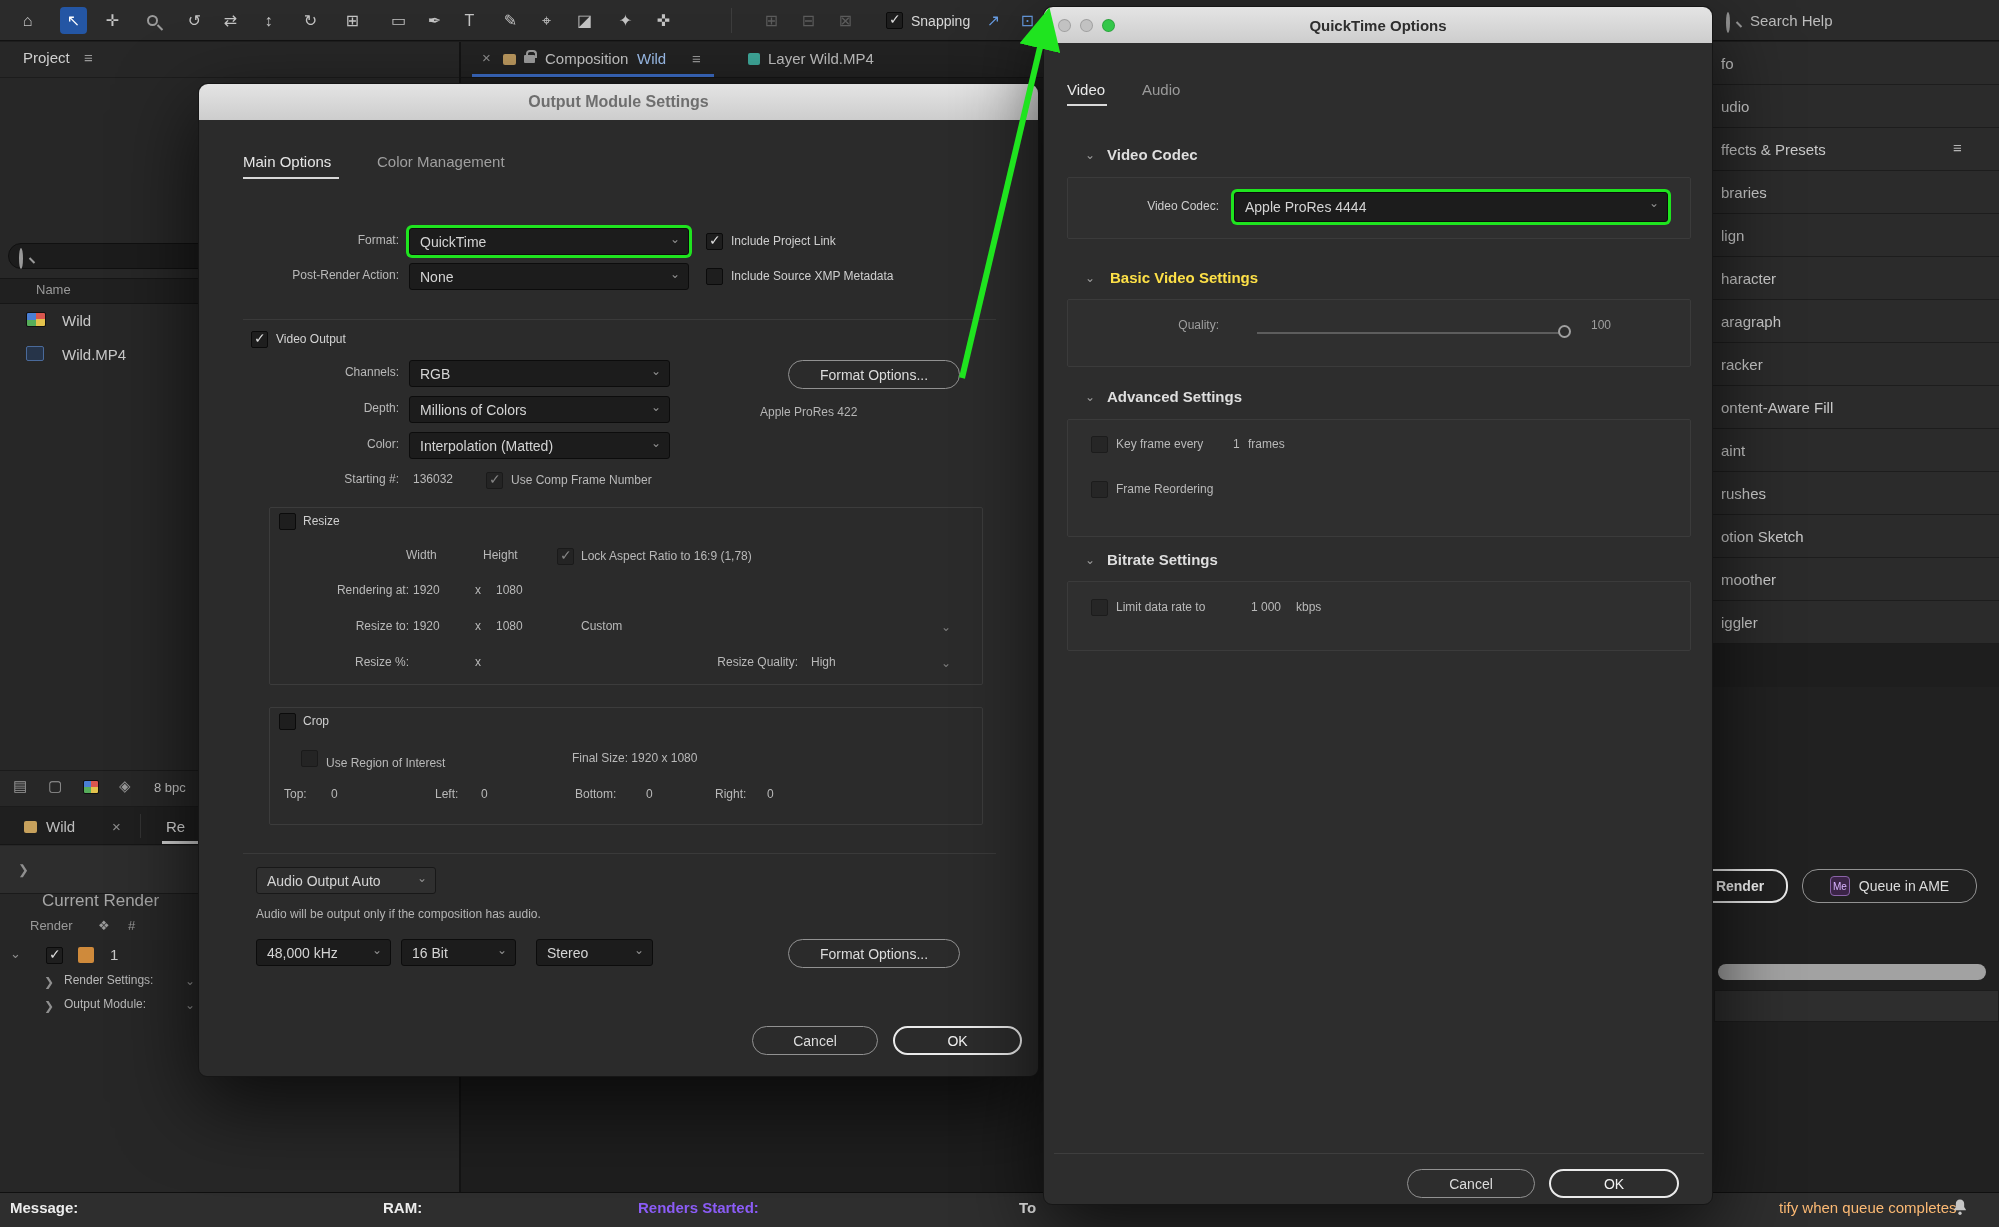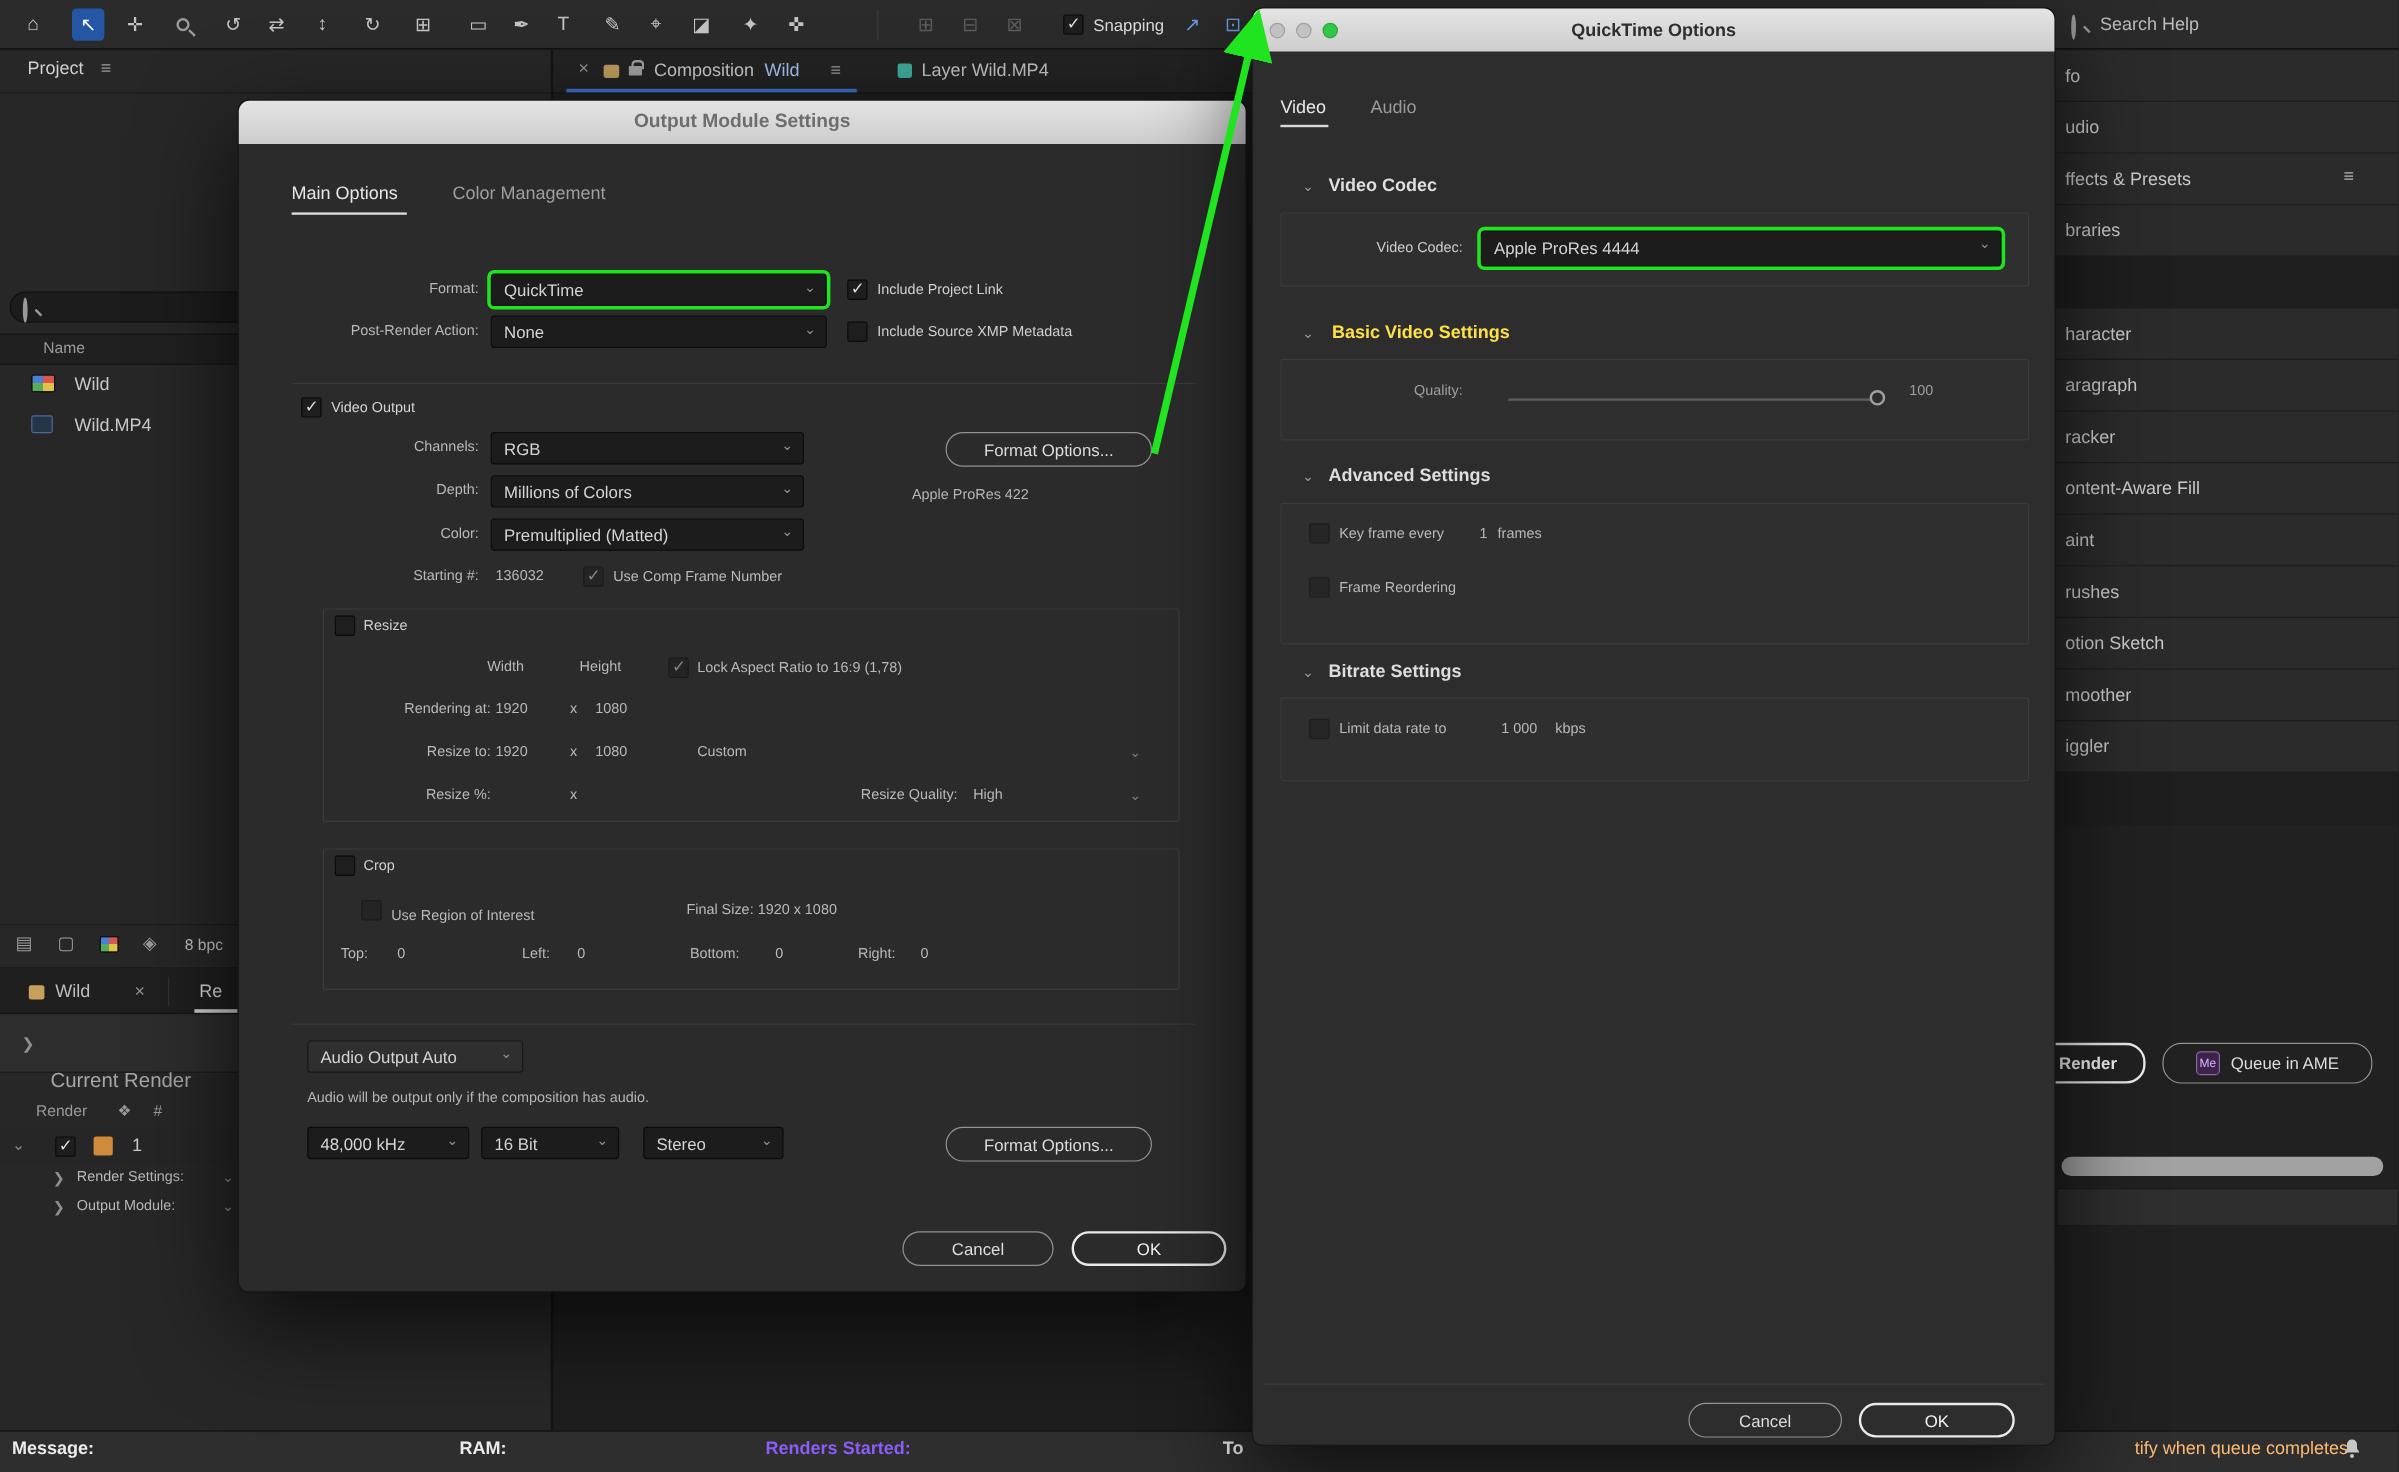--- a/index.html
+++ b/index.html
@@ -147,20 +147,21 @@
   <span class="txt" style="left:185px;top:974px;font-size:12px;color:#8f8f8f">⌄</span>
   <span class="txt" style="left:44px;top:999px;font-size:12px;color:#8f8f8f">❯</span>
   <span class="txt lbl14" style="left:64px;top:997px">Output Module:</span>
   <span class="txt" style="left:185px;top:998px;font-size:12px;color:#8f8f8f">⌄</span>
 
   <div class="sb-row" style="top:42px">fo</div>
   <div class="sb-row" style="top:85px">udio</div>
   <div class="sb-row" style="top:128px">ffects &amp; Presets</div>
   <span class="txt" style="left:1953px;top:139px;color:#b5b5b5">≡</span>
   <div class="sb-row" style="top:171px">braries</div>
+  <div class="sb-row" style="top:214px">lign</div>
   <div class="sb-row" style="top:257px">haracter</div>
   <div class="sb-row" style="top:300px">aragraph</div>
   <div class="sb-row" style="top:343px">racker</div>
   <div class="sb-row" style="top:386px">ontent-Aware Fill</div>
   <div class="sb-row" style="top:429px">aint</div>
   <div class="sb-row" style="top:472px">rushes</div>
   <div class="sb-row" style="top:515px">otion Sketch</div>
   <div class="sb-row" style="top:558px">moother</div>
   <div class="sb-row" style="top:601px">iggler</div>
   <div class="abs" style="left:1660px;top:687px;width:339px;height:505px;background:#212121"></div>
@@ -210,21 +211,21 @@
 
     <span class="txt lbl14 r" style="left:200px;top:281px">Channels:</span>
     <div class="dd" style="left:210px;top:276px;width:261px">RGB</div>
     <div class="pill" style="left:589px;top:276px;width:172px;height:29px">Format Options...</div>
 
     <span class="txt lbl14 r" style="left:200px;top:317px">Depth:</span>
     <div class="dd" style="left:210px;top:312px;width:261px">Millions of Colors</div>
     <span class="txt lbl14" style="left:561px;top:321px;color:#b5b5b5">Apple ProRes 422</span>
 
     <span class="txt lbl14 r" style="left:200px;top:353px">Color:</span>
-    <div class="dd" style="left:210px;top:348px;width:261px">Premultiplied (Matted)</div>
+    <div class="dd" style="left:210px;top:348px;width:261px">Interpolation (Matted)</div>
 
     <span class="txt lbl14 r dis-t" style="left:200px;top:388px">Starting #:</span>
     <span class="txt lbl14 dis-t" style="left:214px;top:388px">136032</span>
     <span class="cb on dis" style="left:287px;top:388px"></span>
     <span class="txt lbl14 dis-t" style="left:312px;top:389px">Use Comp Frame Number</span>
 
     <div class="groupbox" style="left:70px;top:423px;width:714px;height:178px"></div>
     <span class="cb" style="left:80px;top:429px"></span>
     <span class="txt lbl14" style="left:104px;top:430px;color:#cfcfcf">Resize</span>
     <span class="txt lbl14 dis-t" style="left:207px;top:464px">Width</span>

